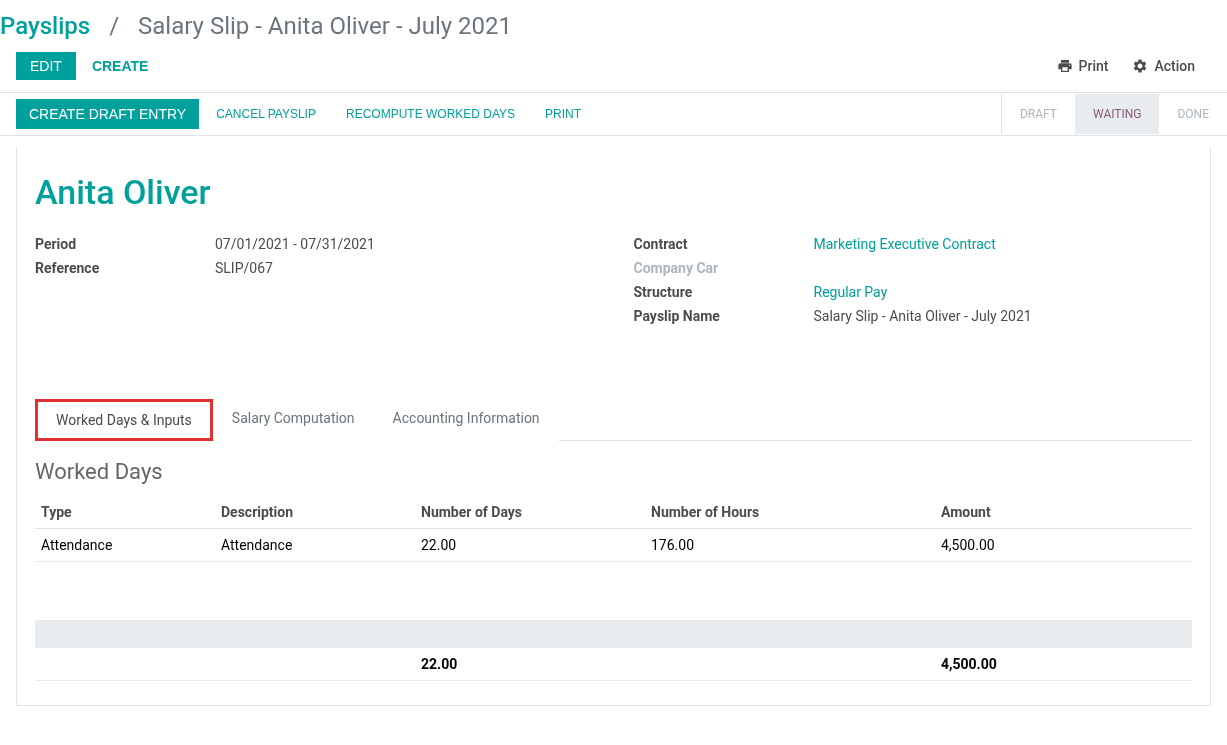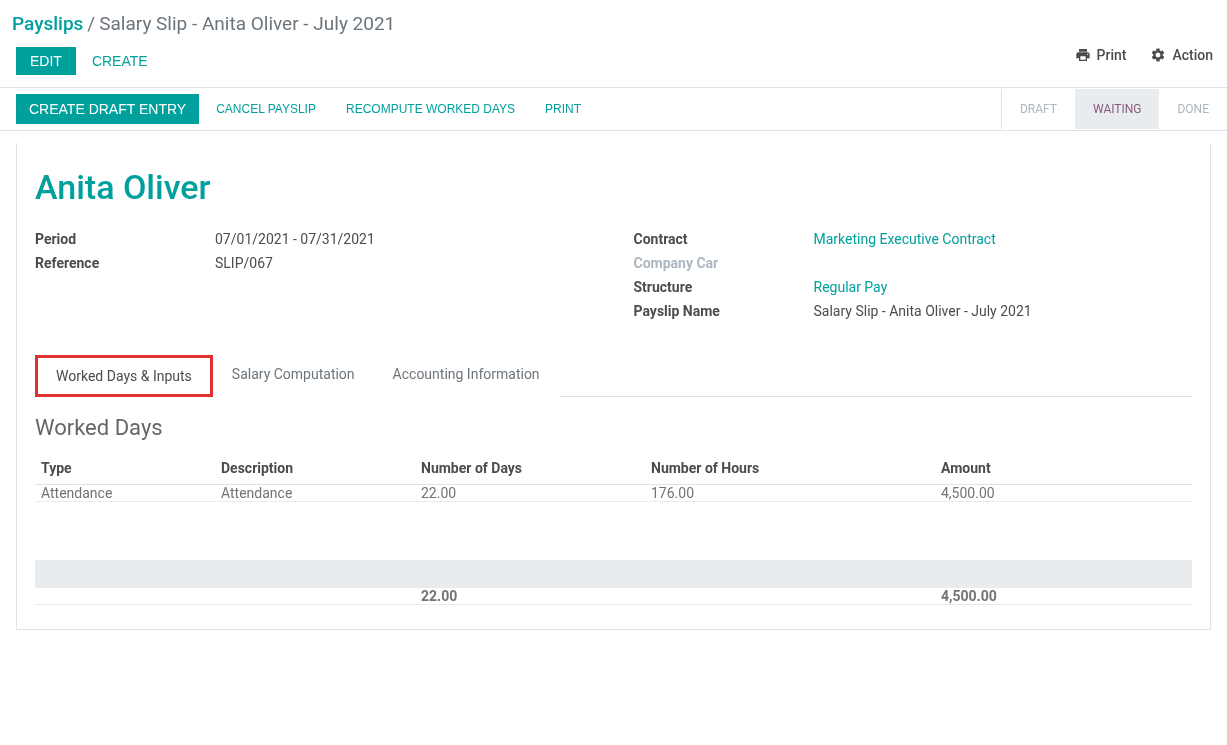--- a/index.html
+++ b/index.html
@@ -4,45 +4,45 @@
   <style>
     * { box-sizing: border-box; margin: 0; padding: 0; }
     body {
       font-family: -apple-system, BlinkMacSystemFont, "Segoe UI", Roboto, Helvetica, Arial, sans-serif;
       font-size: 14px;
       color: #4c4c4c;
       background: #fff;
       width: 1227px;
     }
     .breadcrumb-row {
-      padding: 12px 16px 8px 12px;
+      padding: 12px 16px 8px 0;
       display: flex;
       align-items: center;
-      gap: 4px;
-      font-size: 19px;
+      gap: 19px;
+      font-size: 24px;
     }
     .breadcrumb-link { color: #00a09d; text-decoration: none; font-weight: 500; cursor: pointer; }
     .breadcrumb-sep { color: #6c757d; }
     .breadcrumb-current { color: #6c757d; font-weight: 400; }
     .control-row {
       display: flex;
-      align-items: flex-start;
+      align-items: center;
       justify-content: space-between;
-      padding: 4px 14px 12px 16px;
+      padding: 4px 32px 12px 16px;
       border-bottom: 1px solid #dee2e6;
     }
     .control-left { display: flex; gap: 12px; align-items: center; }
     .btn-edit {
       background: #00a09d; color: #fff; border: none;
       padding: 6px 14px; font-weight: 500; font-size: 14px;
       cursor: pointer; text-transform: uppercase;
     }
     .btn-create {
       background: transparent; color: #00a09d; border: none;
-      padding: 6px 4px; font-weight: 400; font-size: 14px;
+      padding: 6px 4px; font-weight: 700; font-size: 14px;
       cursor: pointer; text-transform: uppercase;
     }
     .control-right { display: flex; gap: 24px; align-items: center; color: #4c4c4c; }
     .toolbar-item { display: flex; align-items: center; gap: 6px; cursor: pointer; font-weight: 500; }
     .icon-svg { width: 16px; height: 16px; fill: #4c4c4c; }
     .status-bar {
       display: flex; align-items: center; justify-content: space-between;
       border-bottom: 1px solid #dee2e6;
       padding-left: 16px;
     }
@@ -84,40 +84,41 @@
     .field-label.muted { color: #adb5bd; }
     .field-value { color: #4c4c4c; }
     .field-value.link { color: #00a09d; cursor: pointer; }
     .tabs {
       display: flex; margin-top: 28px; border-bottom: 1px solid #dee2e6;
     }
     .tab {
       padding: 10px 18px; border: 1px solid transparent; border-bottom: none;
       color: #6c757d; cursor: pointer; background: #fff;
       margin-bottom: -1px;
+      margin-top: 39px;
     }
     .tab.active {
       border-color: #dee2e6; color: #4c4c4c;
     }
     .tab.highlighted {
       border: 3px solid #e03131 !important;
     }
     .section-title {
       font-size: 22px; color: #666; font-weight: 400; margin: 18px 0 12px 0;
     }
     table.worked-days {
       width: 100%; border-collapse: collapse;
     }
     table.worked-days th {
       text-align: left; font-weight: 700; padding: 8px 6px;
       border-bottom: 1px solid #dee2e6; color: #4c4c4c;
     }
     table.worked-days th.num, table.worked-days td.num { text-align: left; }
     table.worked-days td {
-      padding: 0 6px; border-bottom: 1px solid #e9ecef; color: #737373;
+      padding: 8px 6px; border-bottom: 1px solid #e9ecef; color: #000000;
     }
     .spacer-row { height: 58px; }
     .grey-band td { background: #e9ecef; height: 28px; border: none; }
     .totals-row td { font-weight: 700; color: #4c4c4c; padding-top: 16px; border-top: 1px solid #dee2e6; border-bottom: none;}
   </style>
 </head>
 <body>
 
 <div class="breadcrumb-row">
   <a class="breadcrumb-link">Payslips</a>

